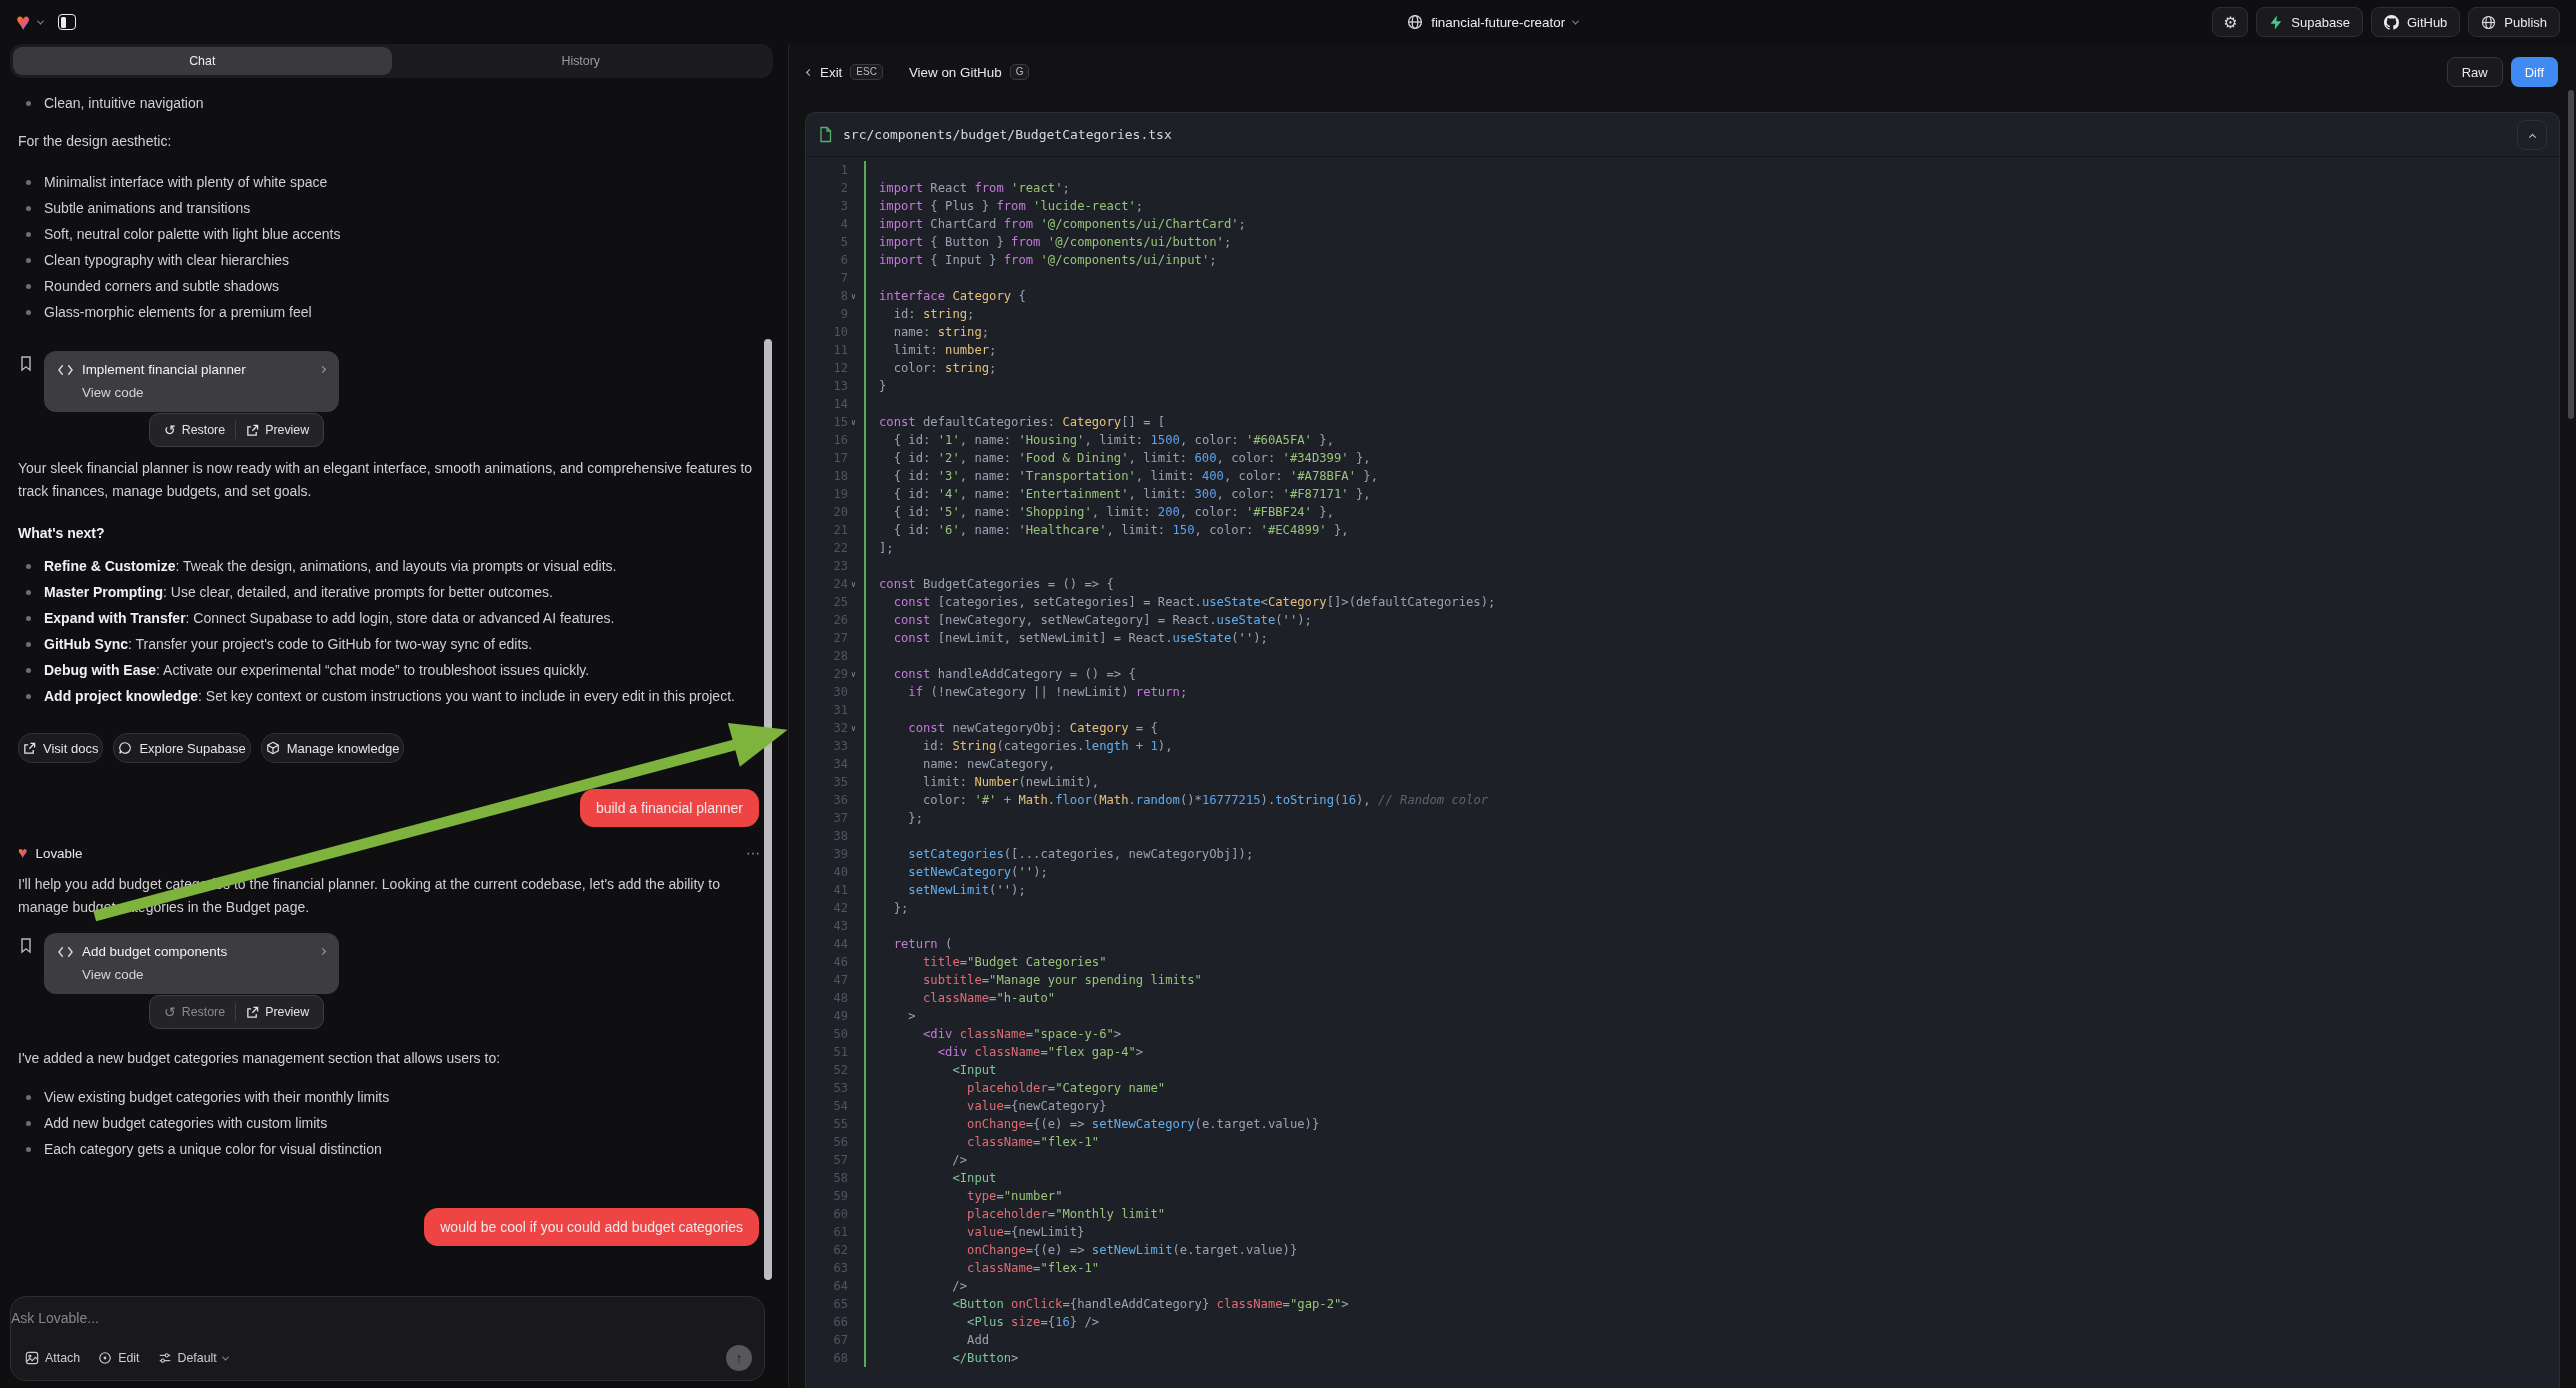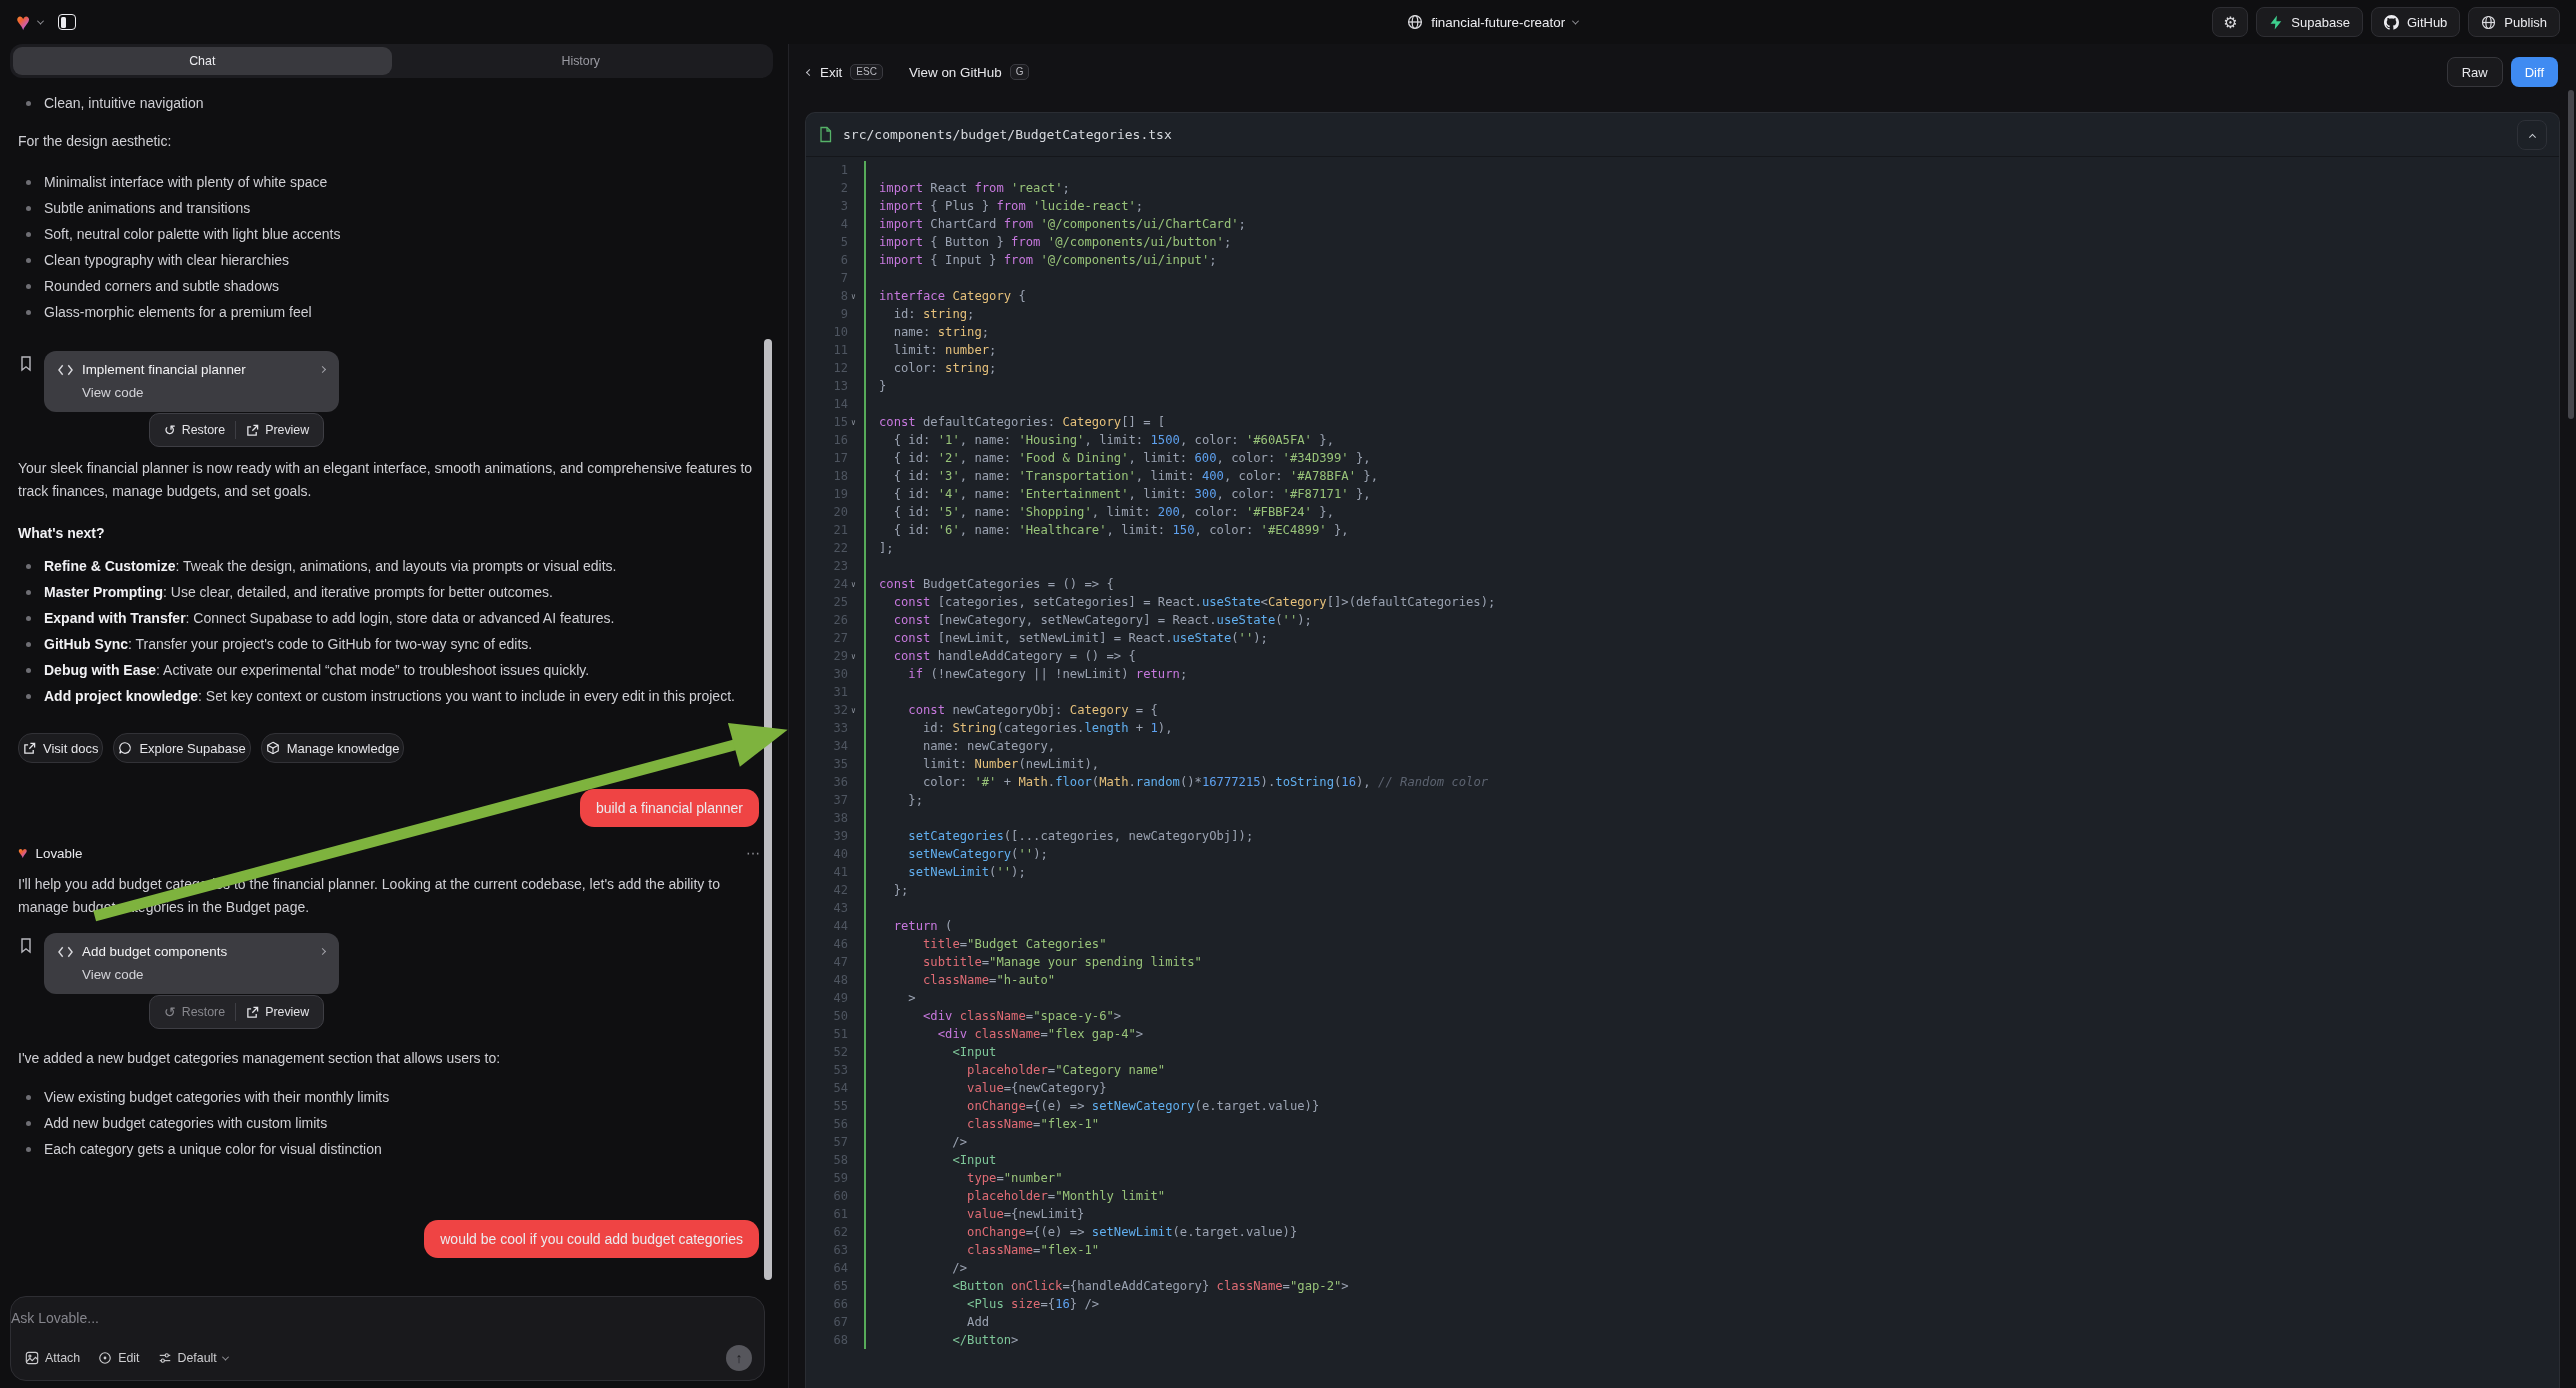--- a/index.html
+++ b/index.html
@@ -282,21 +282,21 @@
     </div>
 
     <p class="para" style="margin-top:22px">I've added a new budget categories management section that allows users to:</p>
 
     <ul class="bullet-list" style="margin-top:14px">
       <li>View existing budget categories with their monthly limits</li>
       <li>Add new budget categories with custom limits</li>
       <li>Each category gets a unique color for visual distinction</li>
     </ul>
 
-    <div class="user-bubble" style="margin-top:58px">would be cool if you could add budget categories</div>
+    <div class="user-bubble" style="margin-top:46px">would be cool if you could add budget categories</div>
   </div>
 
   <div class="chat-scrollbar"></div>
 
   <div class="chat-input">
     <div class="placeholder">Ask Lovable...</div>
     <div class="input-controls">
       <div class="in-ctl">
         <svg class="ic" width="14" height="14" viewBox="0 0 16 16" fill="none" stroke="currentColor" stroke-width="1.3">
           <rect x="1.5" y="1.5" width="13" height="13" rx="2.5"></rect>
@@ -542,20 +542,27 @@
         </div>
         <div class="code-line">
           <div class="gutter">
             <span class="ln">27</span>
             <span class="fold"></span>
           </div>
           <span class="code-text">  <span class="tok-kw">const</span> [newLimit, setNewLimit] = React.<span class="tok-fn">useState</span>(<span class="tok-str">''</span>);</span>
         </div>
         <div class="code-line">
           <div class="gutter">
+            <span class="ln">28</span>
+            <span class="fold"></span>
+          </div>
+          <span class="code-text">​</span>
+        </div>
+        <div class="code-line">
+          <div class="gutter">
             <span class="ln">29</span>
             <span class="fold">∨</span>
           </div>
           <span class="code-text">  <span class="tok-kw">const</span> handleAddCategory = () =&gt; {</span>
         </div>
         <div class="code-line">
           <div class="gutter">
             <span class="ln">30</span>
             <span class="fold"></span>
           </div>

